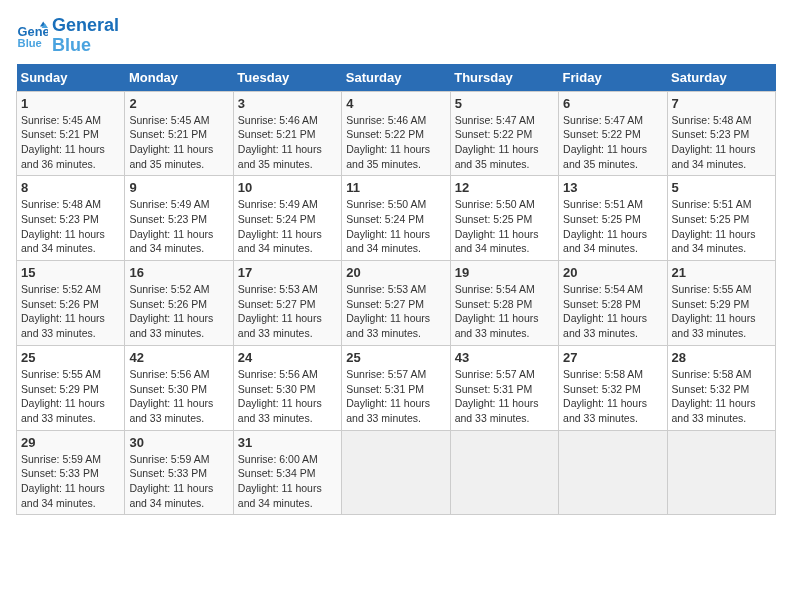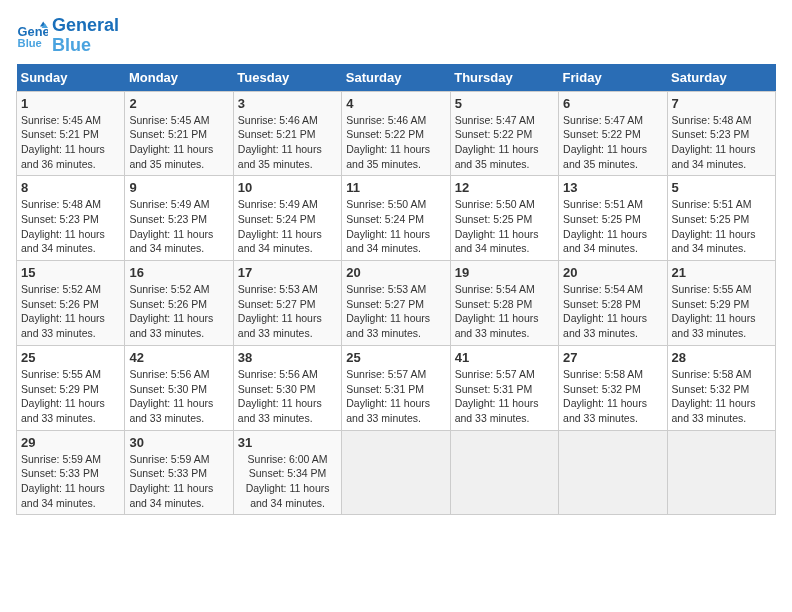--- a/index.html
+++ b/index.html
@@ -283,35 +283,35 @@
 and 33 minutes.</div>
         </td>
         <td>
           <span class="day-num">42</span>
           <div class="day-info" style="white-space: pre-line;">Sunrise: 5:56 AM
 Sunset: 5:30 PM
 Daylight: 11 hours
 and 33 minutes.</div>
         </td>
         <td>
-          <span class="day-num">38</span>
+          <span class="day-num">24</span>
           <div class="day-info" style="white-space: pre-line;">Sunrise: 5:56 AM
 Sunset: 5:30 PM
 Daylight: 11 hours
 and 33 minutes.</div>
         </td>
         <td>
           <span class="day-num">25</span>
           <div class="day-info" style="white-space: pre-line;">Sunrise: 5:57 AM
 Sunset: 5:31 PM
 Daylight: 11 hours
 and 33 minutes.</div>
         </td>
         <td>
-          <span class="day-num">41</span>
+          <span class="day-num">43</span>
           <div class="day-info" style="white-space: pre-line;">Sunrise: 5:57 AM
 Sunset: 5:31 PM
 Daylight: 11 hours
 and 33 minutes.</div>
         </td>
         <td>
           <span class="day-num">27</span>
           <div class="day-info" style="white-space: pre-line;">Sunrise: 5:58 AM
 Sunset: 5:32 PM
 Daylight: 11 hours
@@ -335,21 +335,21 @@
         </td>
         <td>
           <span class="day-num">30</span>
           <div class="day-info" style="white-space: pre-line;">Sunrise: 5:59 AM
 Sunset: 5:33 PM
 Daylight: 11 hours
 and 34 minutes.</div>
         </td>
         <td>
           <span class="day-num">31</span>
-          <div class="day-info" style="white-space: pre-line; text-align: center;">Sunrise: 6:00 AM
+          <div class="day-info" style="white-space: pre-line;">Sunrise: 6:00 AM
 Sunset: 5:34 PM
 Daylight: 11 hours
 and 34 minutes.</div>
         </td>
         <td class="empty"></td>
         <td class="empty"></td>
         <td class="empty"></td>
         <td class="empty"></td>
       </tr>
     </tbody>

